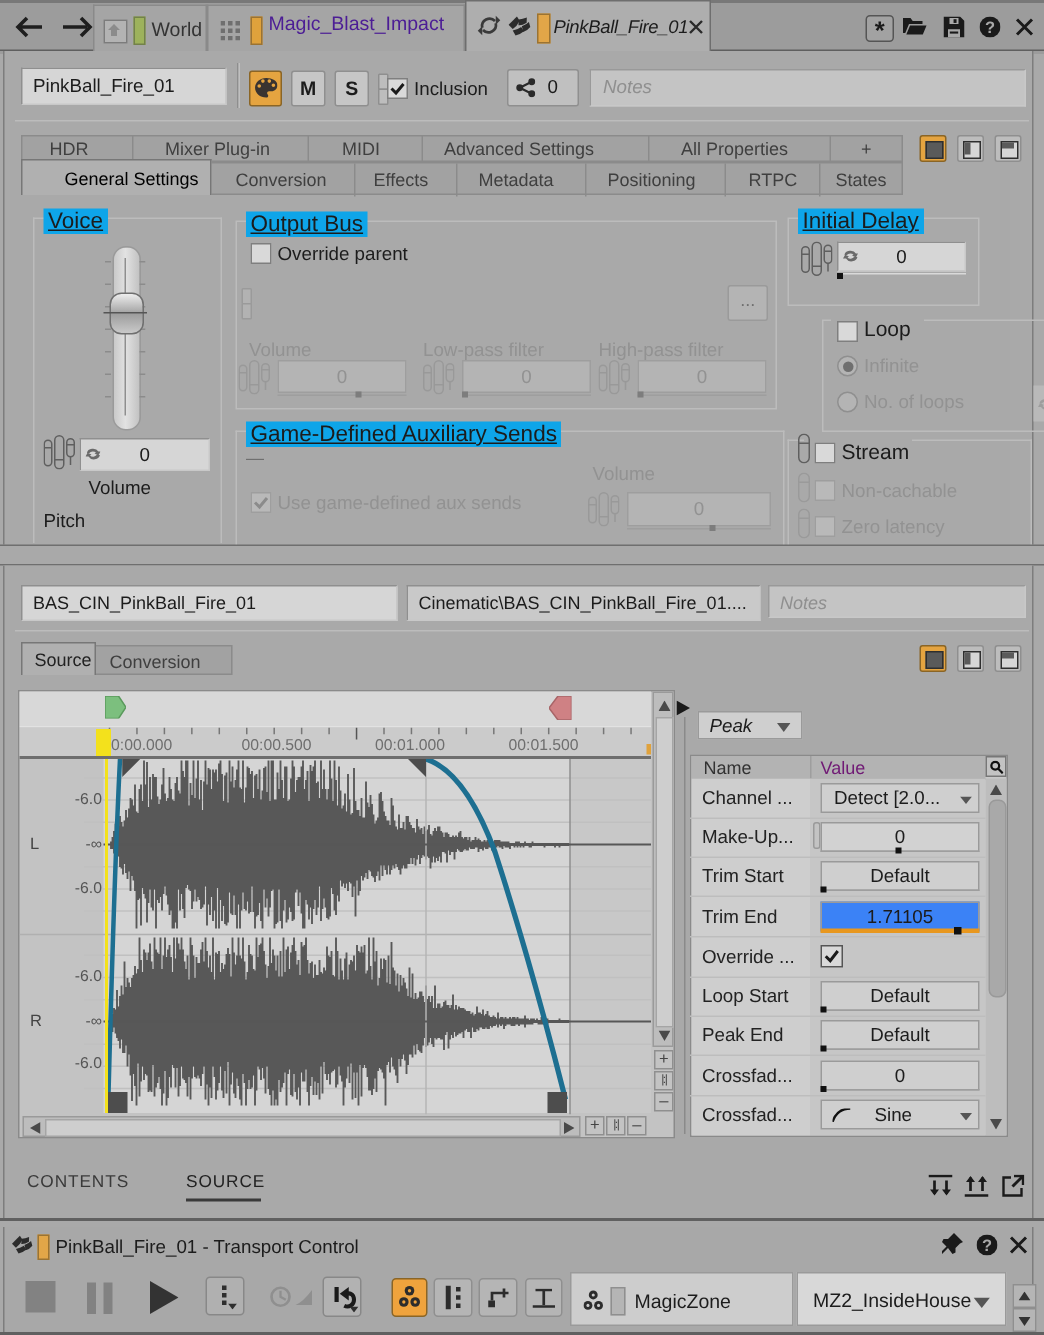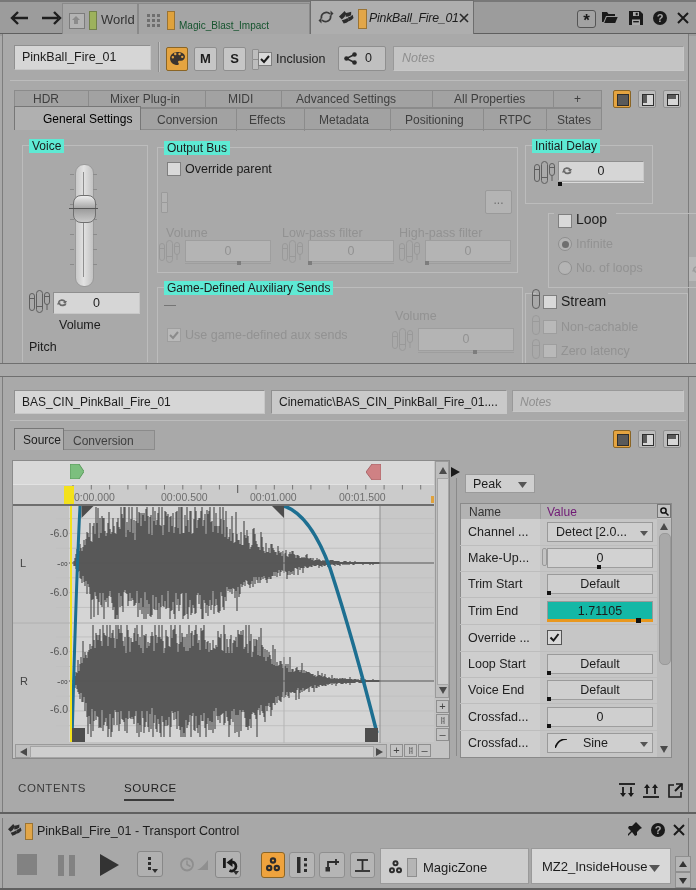--- a/index.html
+++ b/index.html
@@ -1,20 +1,20 @@
 <!DOCTYPE html>
 <html><head>
 <meta charset="utf-8">
 <style>
 html,body{margin:0;padding:0;background:#a9a9a9;}
 #app{position:relative;width:696px;height:890px;background:#a9a9a9;
   font-family:"Liberation Sans",sans-serif;font-size:12px;color:#1c1c1c;overflow:hidden;}
 .abs{position:absolute;}
 .gb{position:absolute;border:1px solid #bcbcbc;}
-.leg{position:absolute;top:-7px;left:6px;background:#5eead4;padding:0 3px;font-size:12px;}
+.leg{position:absolute;top:-7px;left:6px;background:#0ea5e9;padding:0 3px;font-size:15px;text-decoration:underline;}
 .fld{position:absolute;background:#d6d6d6;border:1px solid #8f8f8f;border-bottom-color:#c8c8c8;border-right-color:#c8c8c8;}
 .dis{color:#929292;}
 .ck{position:absolute;width:12px;height:12px;background:#d9d9d9;border:1px solid #7f7f7f;}
 .btn2{width:13px;height:13px;background:#c3c3c3;border:1px solid #8f8f8f;box-sizing:border-box;text-align:center;font-size:11px;line-height:10px;color:#444;}
 .trow{position:absolute;left:460px;width:197px;height:26px;border-bottom:1px solid #bdbdbd;}
 .tname{position:absolute;left:8px;top:6px;font-size:12.5px;color:#222;}
 .tval{position:absolute;left:87px;top:3px;width:106px;height:20px;background:#cfcfcf;border:1px solid #9a9a9a;box-sizing:border-box;text-align:center;font-size:12.5px;line-height:18px;}
 </style>
 </head>
 <body>
@@ -44,21 +44,21 @@
           <rect x="10" y="0" width="3" height="3"></rect>
           <rect x="0" y="5" width="3" height="3"></rect>
           <rect x="5" y="5" width="3" height="3"></rect>
           <rect x="10" y="5" width="3" height="3"></rect>
           <rect x="0" y="10" width="3" height="3"></rect>
           <rect x="5" y="10" width="3" height="3"></rect>
           <rect x="10" y="10" width="3" height="3"></rect>
         </g>
       </svg>
  <div class="abs" style="left:28px;top:7px;width:6px;height:17px;background:#dfa23c;border:1px solid #9a7333;"></div>
- <div class="abs" style="left:40px;top:16px;font-size:10px;color:#14532d;">Magic_Blast_Impact</div>
+ <div class="abs" style="left:40px;top:4px;font-size:13px;color:#4c1d95;">Magic_Blast_Impact</div>
 </div>
 
 <div class="abs" style="left:310px;top:0px;width:164px;height:34px;background:#aeaeae;border:1px solid #6e6e6e;border-bottom:none;box-sizing:border-box;">
  <svg class="abs" style="left:7px;top:8px" width="16" height="16" viewBox="0 0 16 16" fill="none" stroke="#3a3a3a" stroke-width="1.8">
   <path d="M3.5 9.5 A5 5 0 0 1 12 5"></path>
         <polygon points="12.5,1.5 12.5,7.5 15.5,4.5" fill="#3a3a3a" stroke="none"></polygon>
   <path d="M12.5 6.5 A5 5 0 0 1 4 11"></path>
         <polygon points="3.5,8.5 3.5,14.5 0.5,11.5" fill="#3a3a3a" stroke="none"></polygon>
       </svg>
  <svg class="abs" style="left:28px;top:9px" width="15" height="15" viewBox="0 0 16 16" fill="#2c2c2c">
@@ -490,21 +490,21 @@
 </div>
 <div class="abs btn2" style="left:436px;top:700px;">+</div>
 <div class="abs btn2" style="left:436px;top:714px;font-size:8px;letter-spacing:-1px;">|:|</div>
 <div class="abs btn2" style="left:436px;top:728px;">–</div>
 
 <svg class="abs" style="left:451px;top:467px" width="9" height="10" viewBox="0 0 9 10">
       <polygon points="0,0 9,5 0,10" fill="#1a1a1a"></polygon>
     </svg>
 <div class="abs" style="left:456px;top:478px;width:1px;height:278px;background:#8a8a8a;"></div>
 
-<div class="abs" style="left:465px;top:474px;width:70px;height:19px;background:#cfcfcf;border:1px solid #9a9a9a;box-sizing:border-box;">
+<div class="abs" style="left:465px;top:474px;width:70px;height:19px;background:#cfcfcf;border:1px solid #9a9a9a;box-sizing:border-box;font-style:italic;">
  <div class="abs" style="left:7px;top:2px;font-size:12.5px;">Peak</div>
  <svg class="abs" style="left:52px;top:7px" width="9" height="6" viewBox="0 0 9 6">
         <polygon points="0,0 9,0 4.5,6" fill="#555"></polygon>
       </svg>
     </div>
 <div class="abs" style="left:460px;top:503px;width:212px;height:255px;border:1px solid #8a8a8a;background:#c8c8c8;box-sizing:border-box;"></div>
 <div class="abs" style="left:461px;top:504px;width:196px;height:15px;background:#b3b3b3;border-bottom:1px solid #9a9a9a;">
  <div class="abs" style="left:8px;top:1px;font-size:12px;color:#333;">Name</div>
  <div class="abs" style="left:86px;top:1px;font-size:12px;color:#701a75;">Value</div>
  <div class="abs" style="left:79px;top:0;width:1px;height:15px;background:#9e9e9e;"></div>
@@ -545,40 +545,40 @@
  <div class="abs" style="left:137px;top:20px;width:4px;height:4px;background:#111;"></div>
     </div>
 <div class="trow" style="top:571px;">
       <div class="tname">Trim Start</div>
  <div class="tval">Default</div>
  <div class="abs" style="left:87px;top:22px;width:106px;height:1px;background:#9e9e9e;"></div>
  <div class="abs" style="left:87px;top:20px;width:4px;height:4px;background:#111;"></div>
     </div>
 <div class="trow" style="top:598px;">
       <div class="tname">Trim End</div>
- <div class="tval" style="background:#14b8a6;">1.71105</div>
+ <div class="tval" style="background:#3b82f6;">1.71105</div>
  <div class="abs" style="left:87px;top:21px;width:106px;height:3px;background:#e8971e;"></div>
  <div class="abs" style="left:176px;top:20px;width:5px;height:5px;background:#111;"></div>
     </div>
 <div class="trow" style="top:625px;">
       <div class="tname">Override ...</div>
  <div class="abs" style="left:87px;top:5px;width:13px;height:13px;background:#d9d9d9;border:1px solid #555;">
         <svg width="11" height="11" viewBox="0 0 11 11" style="position:absolute;left:1px;top:1px">
           <path d="M1.5 5.5l3 3 5-6.5" stroke="#1a1a1a" stroke-width="2" fill="none"></path>
         </svg>
       </div>
     </div>
 <div class="trow" style="top:651px;">
       <div class="tname">Loop Start</div>
  <div class="tval">Default</div>
  <div class="abs" style="left:87px;top:22px;width:106px;height:1px;background:#9e9e9e;"></div>
  <div class="abs" style="left:87px;top:20px;width:4px;height:4px;background:#111;"></div>
     </div>
 <div class="trow" style="top:677px;">
-      <div class="tname">Voice End</div>
+      <div class="tname">Peak End</div>
  <div class="tval">Default</div>
  <div class="abs" style="left:87px;top:22px;width:106px;height:1px;background:#9e9e9e;"></div>
  <div class="abs" style="left:87px;top:20px;width:4px;height:4px;background:#111;"></div>
     </div>
 <div class="trow" style="top:704px;">
       <div class="tname">Crossfad...</div>
  <div class="tval">0</div>
  <div class="abs" style="left:87px;top:22px;width:106px;height:1px;background:#9e9e9e;"></div>
  <div class="abs" style="left:87px;top:20px;width:4px;height:4px;background:#111;"></div>
     </div>

